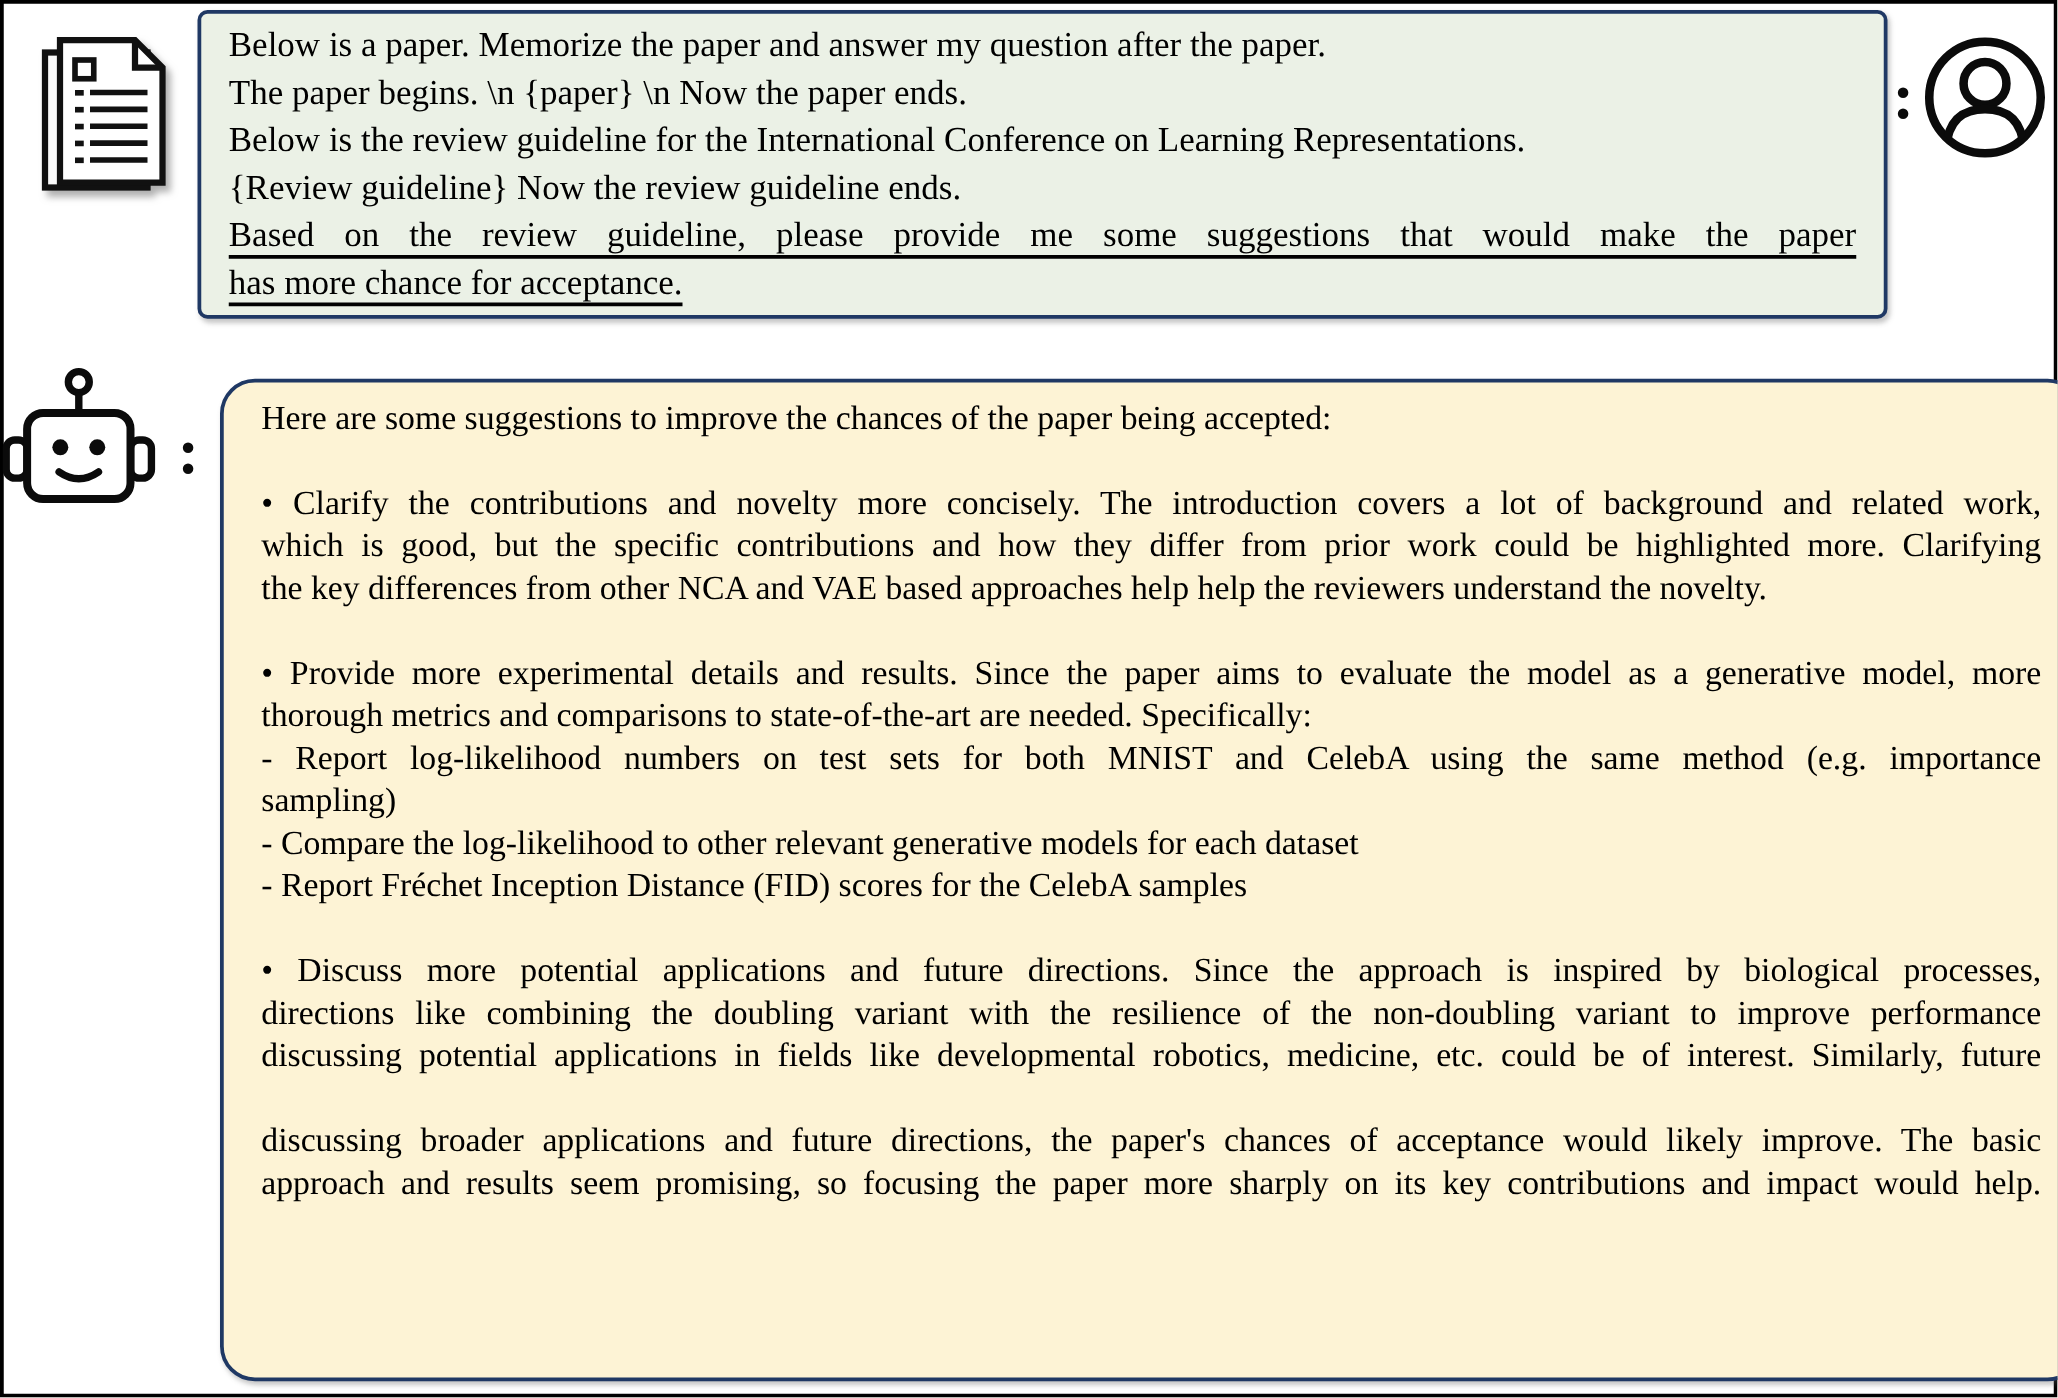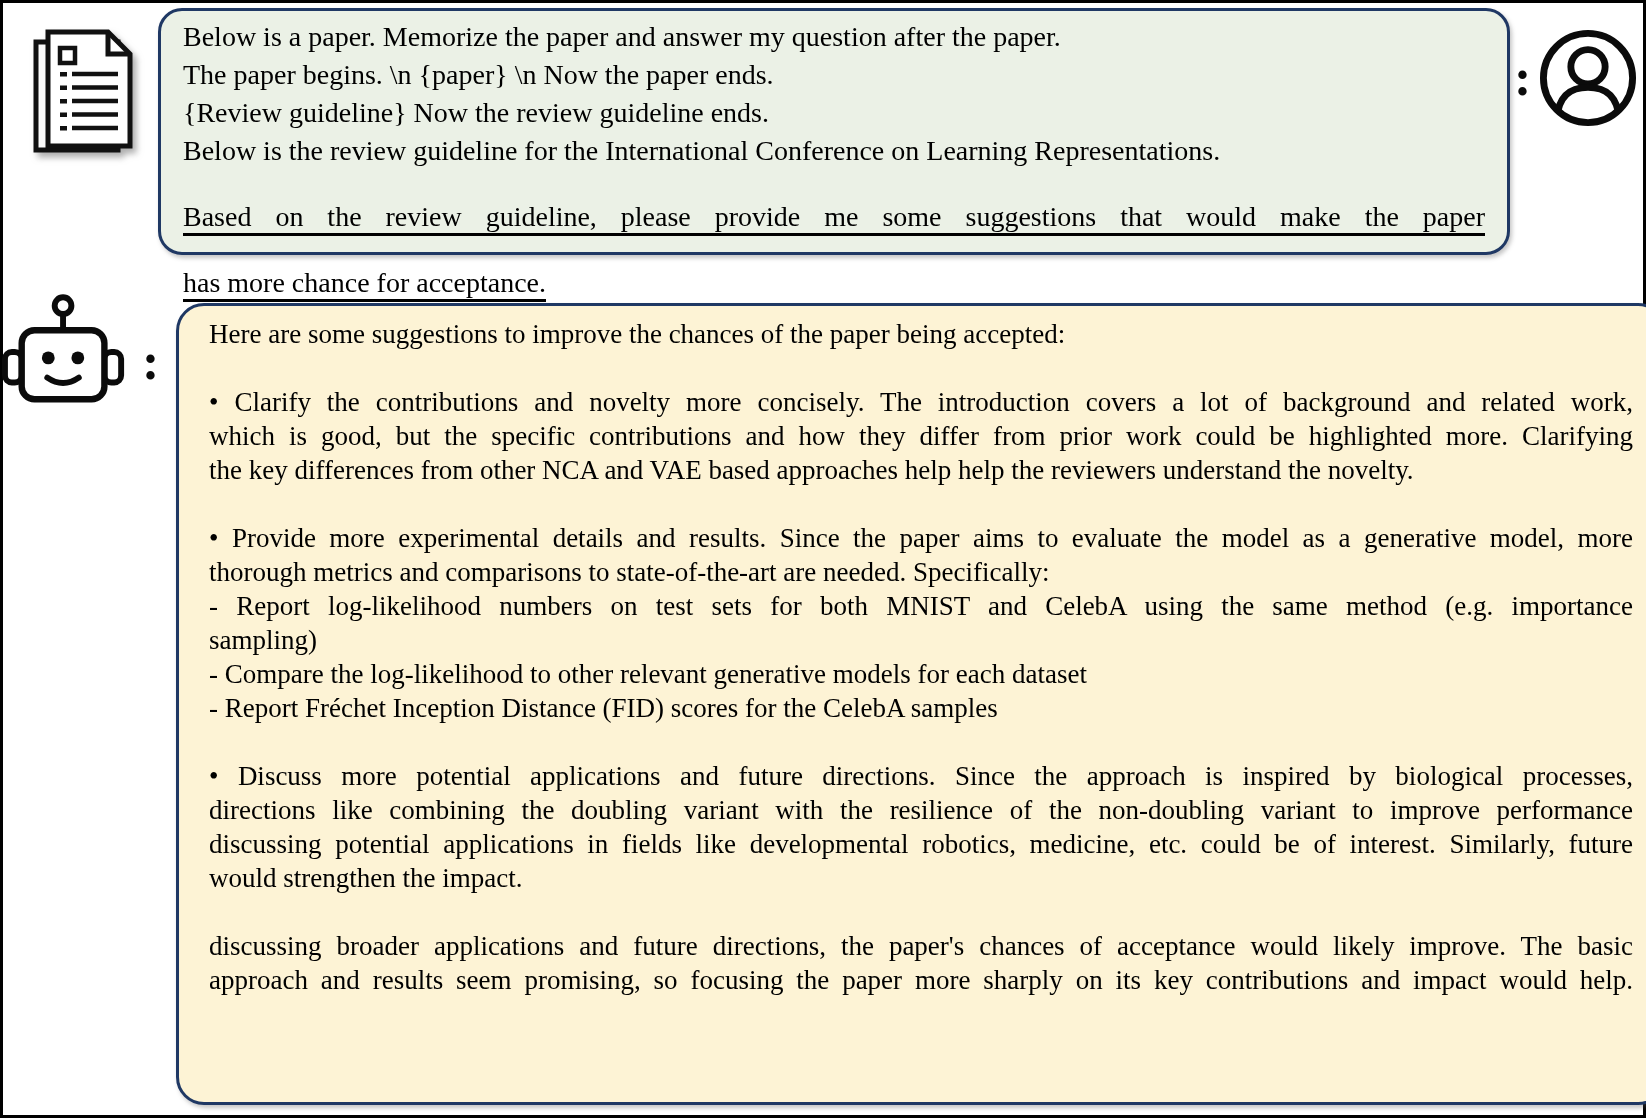--- a/index.html
+++ b/index.html
@@ -11,36 +11,35 @@
     position:absolute;inset:0;border:3px solid var(--frame,#000);
     box-sizing:border-box;background:#fff;
   }
   
   .bubble{
     position:absolute;box-sizing:border-box;
     border:3px solid var(--border,#1F3864);
     box-shadow:2px 3px 4px rgba(90,90,90,.35);
   }
   .user-bubble{
-    left:158px;top:8px;width:1352px;height:247px;border-radius:24px;
+    left:158px;top:8px;width:1352px;height:247px;border-radius:8px;
     background:var(--user-bg,#EBF1E6);padding:7px 22px;
   }
   .ai-bubble{
     left:148px;top:303px;width:1490px;height:802px;border-radius:28px;
     background:var(--ai-bg,#FDF3D5);padding:11px 30px;margin-left:28px;
   }
   .user-bubble .line{font-size:28px;line-height:38px;}
   .ai-bubble .line{font-size:27px;line-height:34px;}
   .line{text-align:left;}
   .line.stretch{text-align:justify;text-align-last:justify;}
   .line.underline{
     text-decoration:underline;
     text-decoration-thickness:3px;
     text-underline-offset:7px;
-    margin-top:28px;
   }
   
   .doc-icon-wrap{
     position:absolute;left:24px;top:26px;width:118px;height:128px;
     filter:drop-shadow(4px 5px 3px rgba(110,110,110,.55));
   }
   .speaker-right{
     position:absolute;left:1514px;top:28px;height:100px;
     display:flex;align-items:center;gap:8px;
   }
@@ -76,22 +75,22 @@
       <line x1="48" y1="88.5" x2="94" y2="88.5" stroke="#111" stroke-width="4.5"></line>
     <rect x="36" y="100" width="7" height="4.5" fill="#111"></rect>
       <line x1="48" y1="102" x2="94" y2="102" stroke="#111" stroke-width="4.5"></line>
   </svg>
 </div>
 
 <div class="bubble user-bubble">
   <div>
       <div class="line">Below is a paper. Memorize the paper and answer my question after the paper.</div>
       <div class="line">The paper begins. \n {paper} \n Now the paper ends.</div>
+      <div class="line">Below is the review guideline for the International Conference on Learning Representations.</div>
       <div class="line">{Review guideline} Now the review guideline ends.</div>
-      <div class="line">Below is the review guideline for the International Conference on Learning Representations.</div>
       <div class="line stretch underline">Based on the review guideline, please provide me some suggestions that would make the paper</div>
       <div class="line underline">has more chance for acceptance.</div>
     </div>
 </div>
 
 <div class="speaker-right">
   <span class="colon">:</span>
   <svg width="98" height="98" viewBox="0 0 100 100">
     <defs>
         <clipPath id="pclip">
@@ -129,18 +128,17 @@
       <div class="line stretch">• Provide more experimental details and results. Since the paper aims to evaluate the model as a generative model, more</div>
       <div class="line">thorough metrics and comparisons to state-of-the-art are needed. Specifically:</div>
       <div class="line stretch">- Report log-likelihood numbers on test sets for both MNIST and CelebA using the same method (e.g. importance</div>
       <div class="line">sampling)</div>
       <div class="line">- Compare the log-likelihood to other relevant generative models for each dataset</div>
       <div class="line">- Report  Fréchet Inception Distance (FID) scores for the CelebA samples</div>
       <div class="line blank">&nbsp;</div>
       <div class="line stretch">• Discuss more potential applications and future directions. Since the approach is inspired by biological processes,</div>
       <div class="line stretch">directions like combining the doubling variant with the resilience of the non-doubling variant to improve performance</div>
       <div class="line stretch">discussing potential applications in fields like developmental robotics, medicine, etc. could be of interest. Similarly, future</div>
-      <div class="line">would strengthen the impact.</div>
       <div class="line blank">&nbsp;</div>
       <div class="line stretch">discussing broader applications and future directions, the paper's chances of acceptance would likely improve. The basic</div>
       <div class="line stretch">approach and results seem promising, so focusing the paper more sharply on its key contributions and impact would help.</div>
     </div>
 </div>
 
 </body></html>

